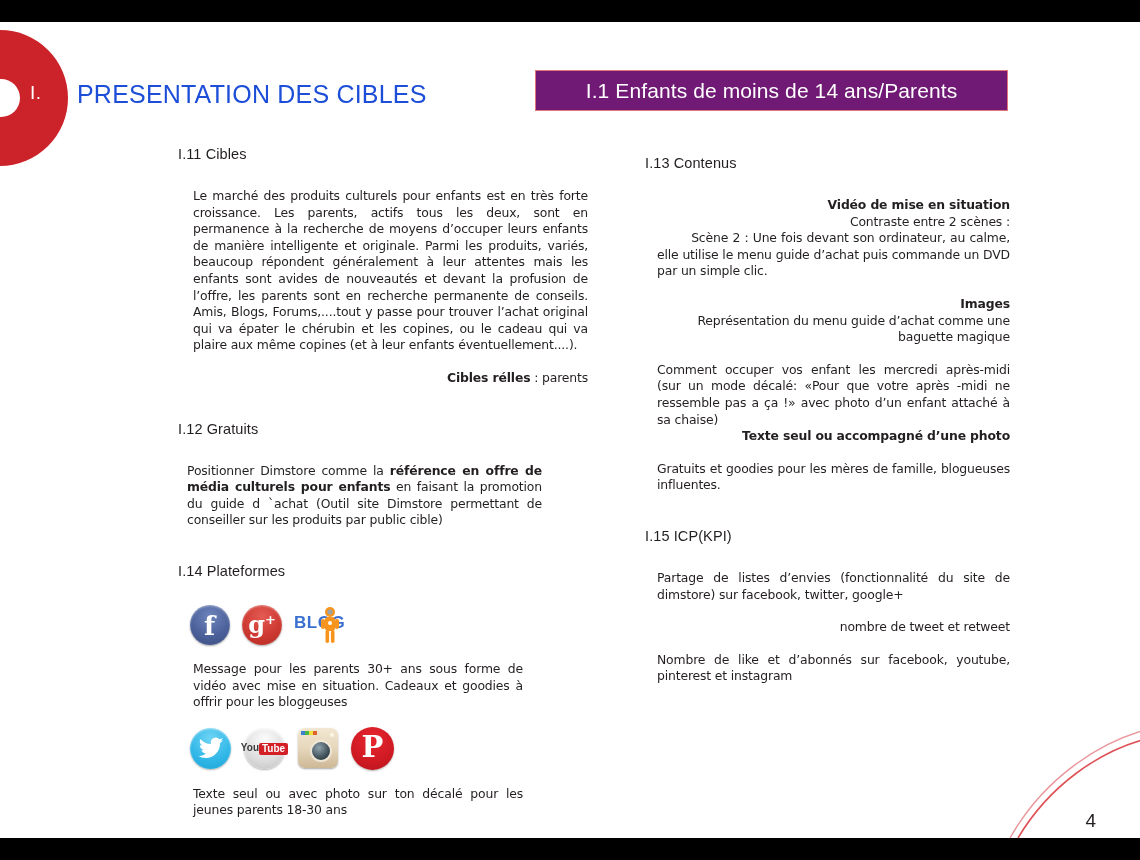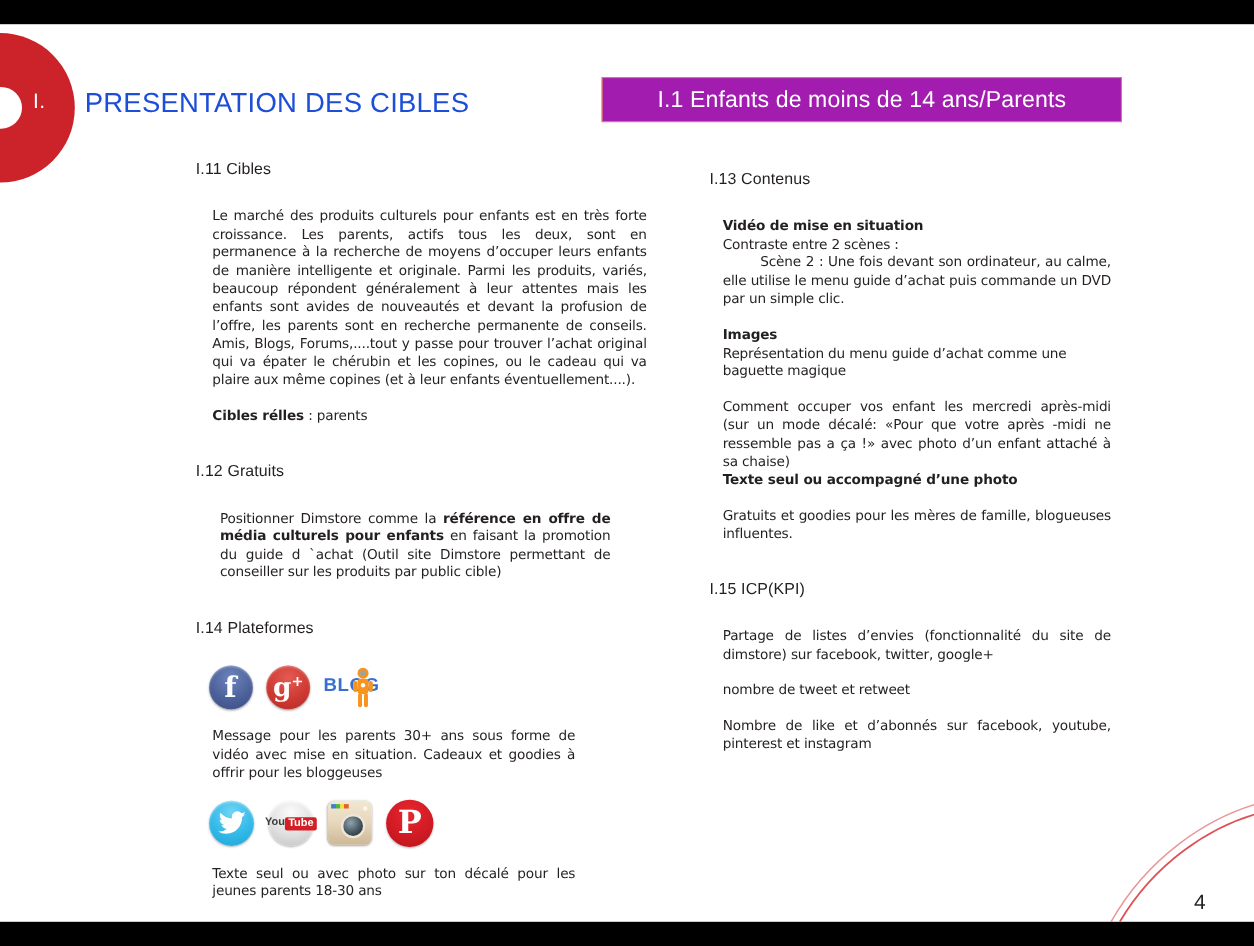--- a/index.html
+++ b/index.html
@@ -73,27 +73,26 @@
     white-space: nowrap;
   }
 
   
   .banner {
     position: absolute;
     left: 535px;
     top: 70px;
     width: 473px;
     height: 41px;
-    background: #a21caf;
+    background: #701a75;
     border: 1px solid #e2747a;
     box-sizing: border-box;
     display: flex;
     align-items: center;
     justify-content: center;
-    margin-left: 12px;
   }
   .banner-text {
     color: #ffffff;
     font-family: "Liberation Sans", sans-serif;
     font-size: 21px;
     font-weight: 400;
     letter-spacing: 0.1px;
     white-space: nowrap;
   }
 
@@ -122,21 +121,21 @@
 
   .para {
     font-family: "DejaVu Sans", sans-serif;
     font-size: 12.4px;
     line-height: 16.6px;
     color: #231f20;
     text-align: justify;
     margin: 0;
     letter-spacing: -0.15px;
   }
-  .para.flush { text-align: left; }
+  .para.flush { text-align: right; }
   .para b, .para strong { font-weight: 700; }
 
   .indent-l { margin-left: 15px; width: 395px; }
   .indent-r { margin-left: 12px; width: 353px; }
   .gap-m  { height: 16px; }
   .gap-l  { height: 26px; }
   .gap-xl { height: 34px; }
 
   
   .icon-row {
@@ -287,21 +286,21 @@
 
     <div class="sec-head">I.11 Cibles</div>
     <div class="gap-l"></div>
     <p class="para indent-l">Le marché des produits culturels pour enfants est en très forte croissance. Les parents, actifs tous les deux, sont en permanence à la recherche de moyens d’occuper leurs enfants de manière intelligente et originale. Parmi les produits, variés, beaucoup répondent généralement à leur attentes mais les enfants sont avides de nouveautés et devant la profusion de l’offre, les parents sont en recherche permanente de conseils. Amis, Blogs, Forums,....tout y passe pour trouver l’achat original qui va épater le chérubin et les copines, ou le cadeau qui va plaire aux même copines (et à leur enfants éventuellement....).</p>
     <div class="gap-m"></div>
     <p class="para flush indent-l"><b>Cibles rélles</b><span> : parents</span></p>
 
     <div class="gap-xl"></div>
     <div class="sec-head">I.12 Gratuits</div>
     <div class="gap-l"></div>
-    <p class="para indent-l" style="margin-left:22px;width:355px"><span>Positionner Dimstore comme la </span><b>référence en offre de média culturels pour enfants</b><span> en faisant la promotion du guide d `achat (Outil site Dimstore permettant de conseiller sur les produits par public cible)</span></p>
+    <p class="para indent-l" style="margin-left:9px;width:355px"><span>Positionner Dimstore comme la </span><b>référence en offre de média culturels pour enfants</b><span> en faisant la promotion du guide d `achat (Outil site Dimstore permettant de conseiller sur les produits par public cible)</span></p>
 
     <div class="gap-xl"></div>
     <div class="sec-head">I.14 Plateformes</div>
     <div class="gap-l"></div>
 
     <div class="icon-row row1">
       <div class="ico ico-fb">
         <span>f</span>
       </div>
       <div class="ico ico-gp">

